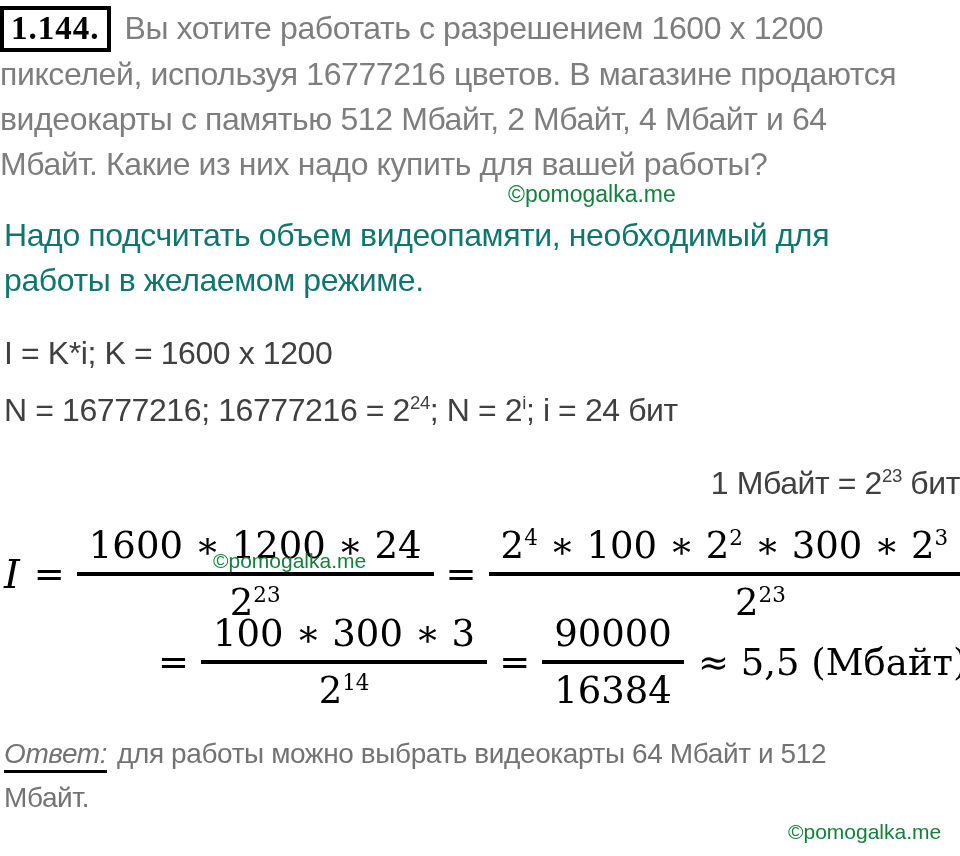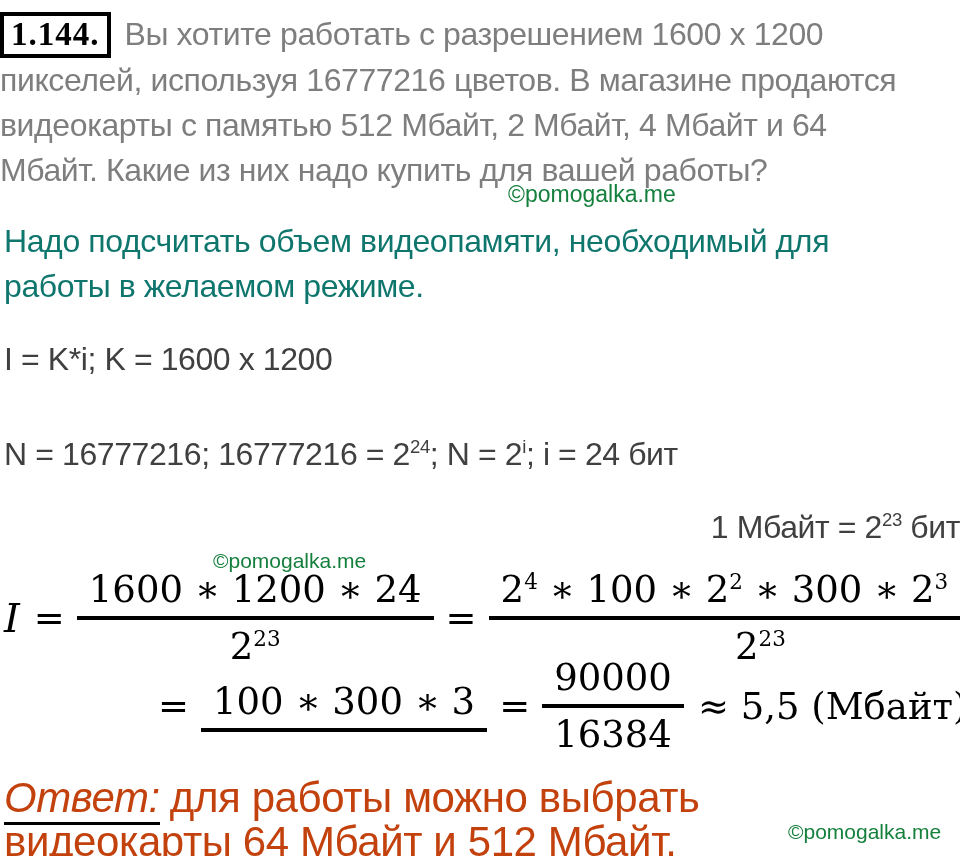--- a/index.html
+++ b/index.html
@@ -21,21 +21,21 @@
     height: 856px;
   }
   
   .problem {
     width: 908px;
     font-size: 32px;
     line-height: 45px;
     letter-spacing: -0.4px;
     color: #7e7e7e;
     margin: 0;
-    padding-top: 12px;
+    padding-top: 6px;
   }
   .problem-number {
     display: inline-block;
     border: 4px solid #000000;
     color: #000000;
     font-family: "Liberation Serif", "DejaVu Serif", serif;
     font-weight: bold;
     font-size: 33px;
     line-height: 34px;
     padding: 1px 7px 3px 7px;
@@ -52,21 +52,21 @@
     color: #0f766e;
     margin: 26px 0 0 4px;
   }
   .formula-line {
     font-size: 32px;
     letter-spacing: -0.4px;
     color: #404040;
     margin-left: 4px;
   }
   .f-k  { margin-top: 32px; }
-  .f-n  { margin-top: 58px; }
+  .f-n  { margin-top: 20px; }
   .f-mb { margin-top: 36px; text-align: right; }
   .formula-line sup, .math sup {
     font-size: 58%;
     line-height: 0;
     vertical-align: super;
   }
   
   .watermark {
     position: absolute;
     font-family: "Liberation Sans", "DejaVu Sans", sans-serif;
@@ -102,24 +102,24 @@
     align-items: center;
     text-align: left;
   }
   .frac .fnum { padding: 0 12px 5px 12px; white-space: nowrap; }
   .frac .fbar { align-self: stretch; height: 4px; background: #000000; }
   .frac .fden { padding: 5px 12px 0 12px; white-space: nowrap; }
   .eq-tail { margin-left: 14px; white-space: nowrap; }
   
   .answer {
     width: 902px;
-    font-size: 42px;
+    font-size: 28px;
     line-height: 44px;
     letter-spacing: -0.4px;
-    color: #c2410c;
+    color: #737373;
     margin: 20px 0 0 4px;
   }
   .answer-label {
     font-style: italic;
     border-bottom: 3px solid #000000;
     padding-bottom: 1px;
     margin-right: 10px;
   }
 </style>
 </head>
@@ -155,20 +155,21 @@
       <span class="fbar"></span>
       <span class="fden">2<sup>23</sup></span>
     </span>
   </div>
 
   <div class="eq-row eq-row-2 math">
     <span class="eq-sym">=</span>
     <span class="frac">
       <span class="fnum">100 ∗ 300 ∗ 3</span>
       <span class="fbar"></span>
+      <span class="fden">2<sup>14</sup></span>
     </span>
     <span class="eq-sym">=</span>
     <span class="frac">
       <span class="fnum">90000</span>
       <span class="fbar"></span>
       <span class="fden">16384</span>
     </span>
     <span class="eq-tail">≈ 5,5 (Мбайт)</span>
   </div>
 

